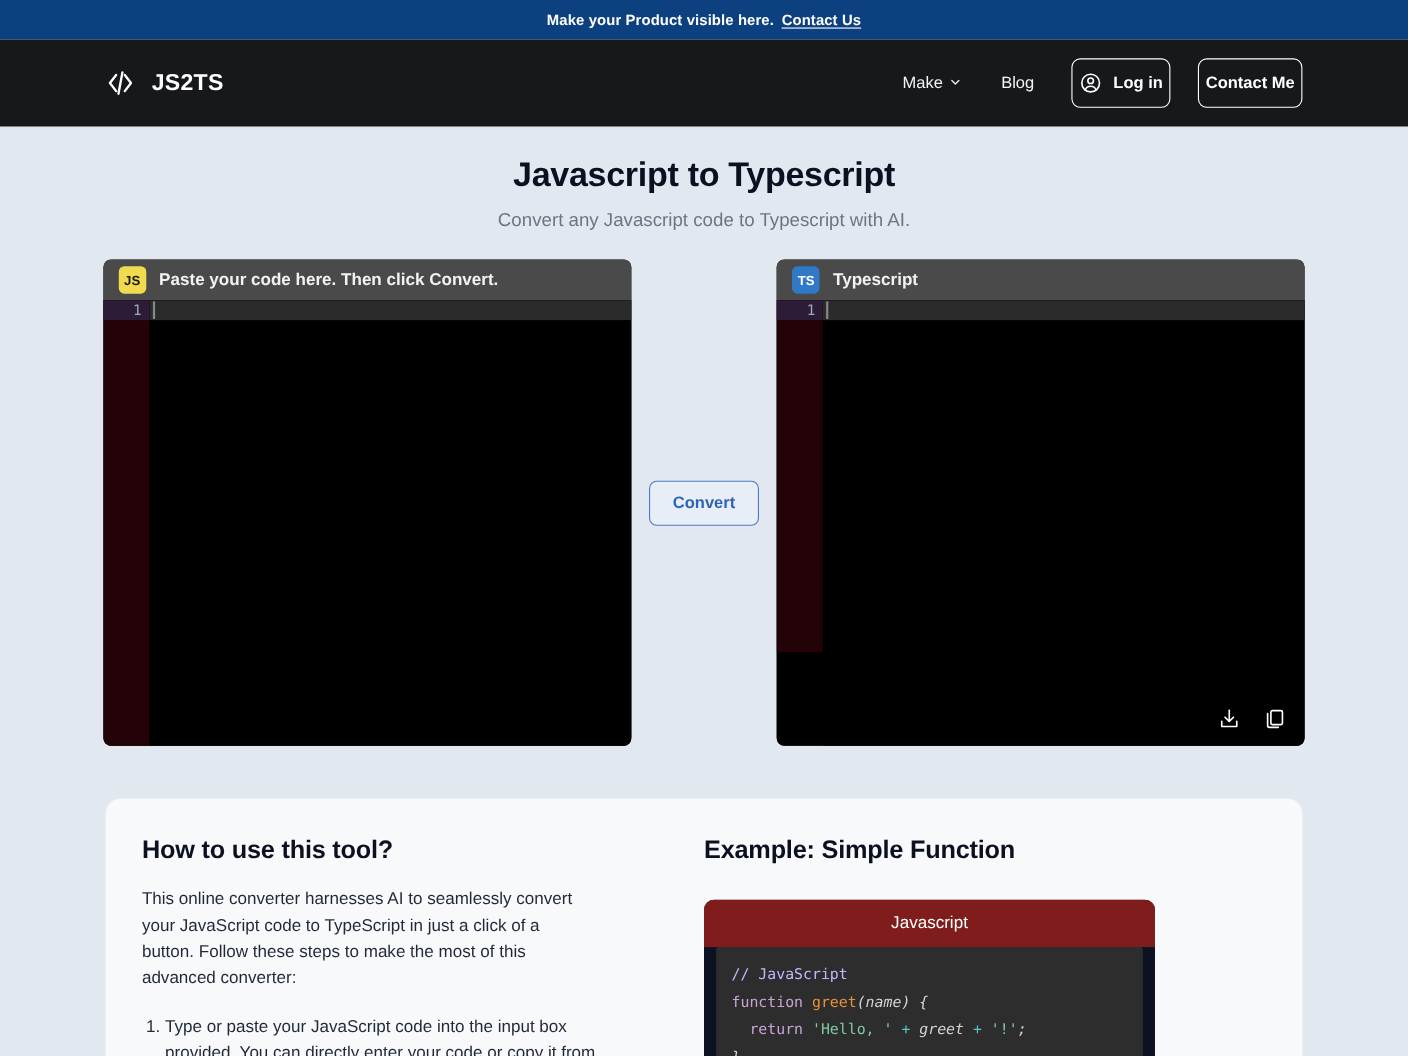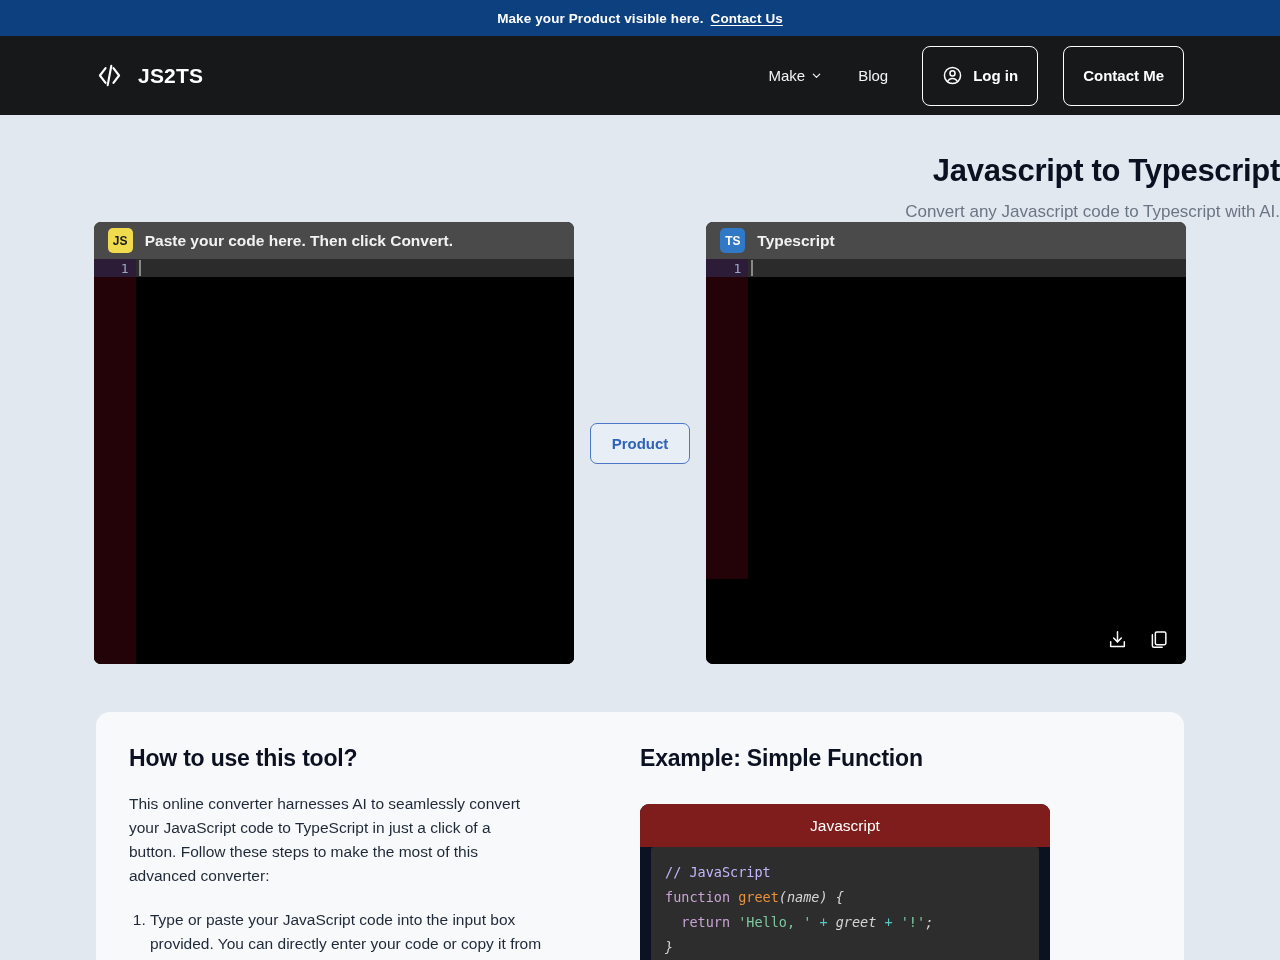--- a/index.html
+++ b/index.html
@@ -30,35 +30,35 @@
   .brand-name{ font-size:21px; font-weight:700; letter-spacing:.2px; }
   .nav-right{ margin-left:auto; display:flex; align-items:center; gap:0px; }
   .nav-link{
     font-size:15px; color:#f3f4f6; cursor:pointer; padding:0 18px;
     display:flex; align-items:center; gap:6px; font-weight:400;
   }
   .chev{ display:inline-block; width:11px; height:11px; }
   .nav-btn{
     display:flex; align-items:center; gap:10px;
     border:1px solid #ffffff; border-radius:8px;
-    height:60px; padding:0 19px; font-size:15px; font-weight:600;
+    height:45px; padding:0 6px; font-size:15px; font-weight:600;
     color:#fff; cursor:pointer; background:transparent; white-space:nowrap;
   }
   .nav-btn.login{ margin-left:16px; }
   .nav-btn.contact{ margin-left:25px; }
   .user-icon{ width:21px; height:21px; display:block; }
 
   
-  .hero{ padding-top:38px; text-align:right; }
+  .hero{ padding-top:26px; text-align:center; }
   .hero h1{ font-size:31px; font-weight:700; color:#0b1120; letter-spacing:-.3px; }
   .hero p{ font-size:17px; color:#6b7684; margin-top:13px; font-weight:400; }
 
   
   .converter{
-    display:flex; align-items:flex-start;
+    margin-top:26px; display:flex; align-items:flex-start;
     justify-content:center; padding:0 104px; gap:16px;
   }
   .editor-col{ width:480px; flex:0 0 480px; }
   .editor{
     border-radius:7px; overflow:hidden; background:#000;
     height:442px; display:flex; flex-direction:column;
   }
   .editor-head{
     background:#4a4a4a; height:37px; display:flex; align-items:center;
     padding:0 0 0 14px; gap:12px;
@@ -204,21 +204,21 @@
         </div>
         <div class="code-area">
           <div class="code-line-active"></div>
           <div class="code-caret"></div>
         </div>
       </div>
     </div>
   </div>
 
   <div class="convert-col">
-    <button class="convert-btn">Product</button>
+    <button class="convert-btn">Convert</button>
   </div>
 
   <div class="editor-col">
     <div class="editor">
       <div class="editor-head">
         <span class="lang-badge ts">TS</span>
         <span class="editor-title">Typescript</span>
       </div>
       <div class="editor-body">
         <div class="gutter short">

